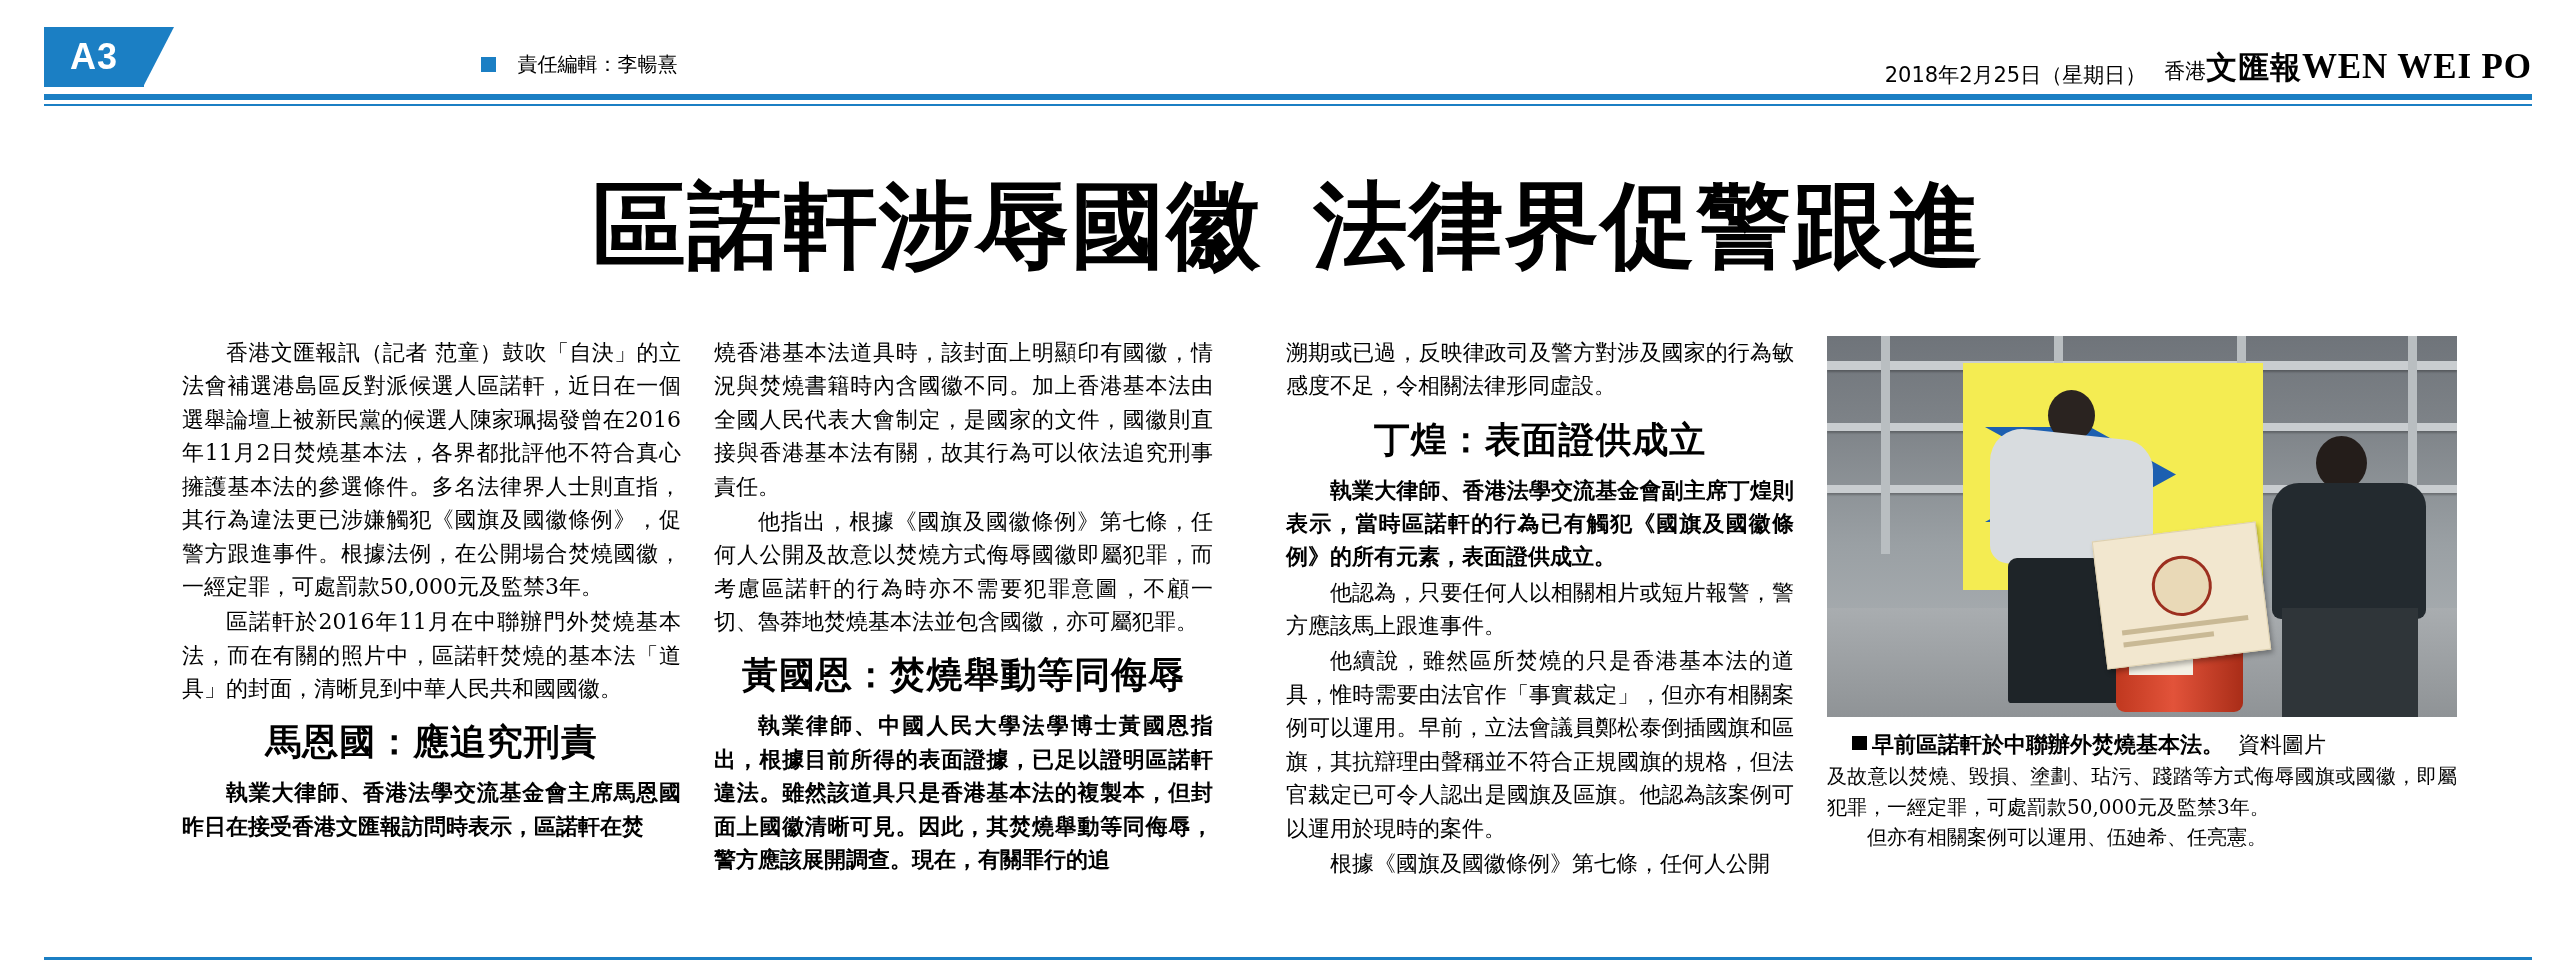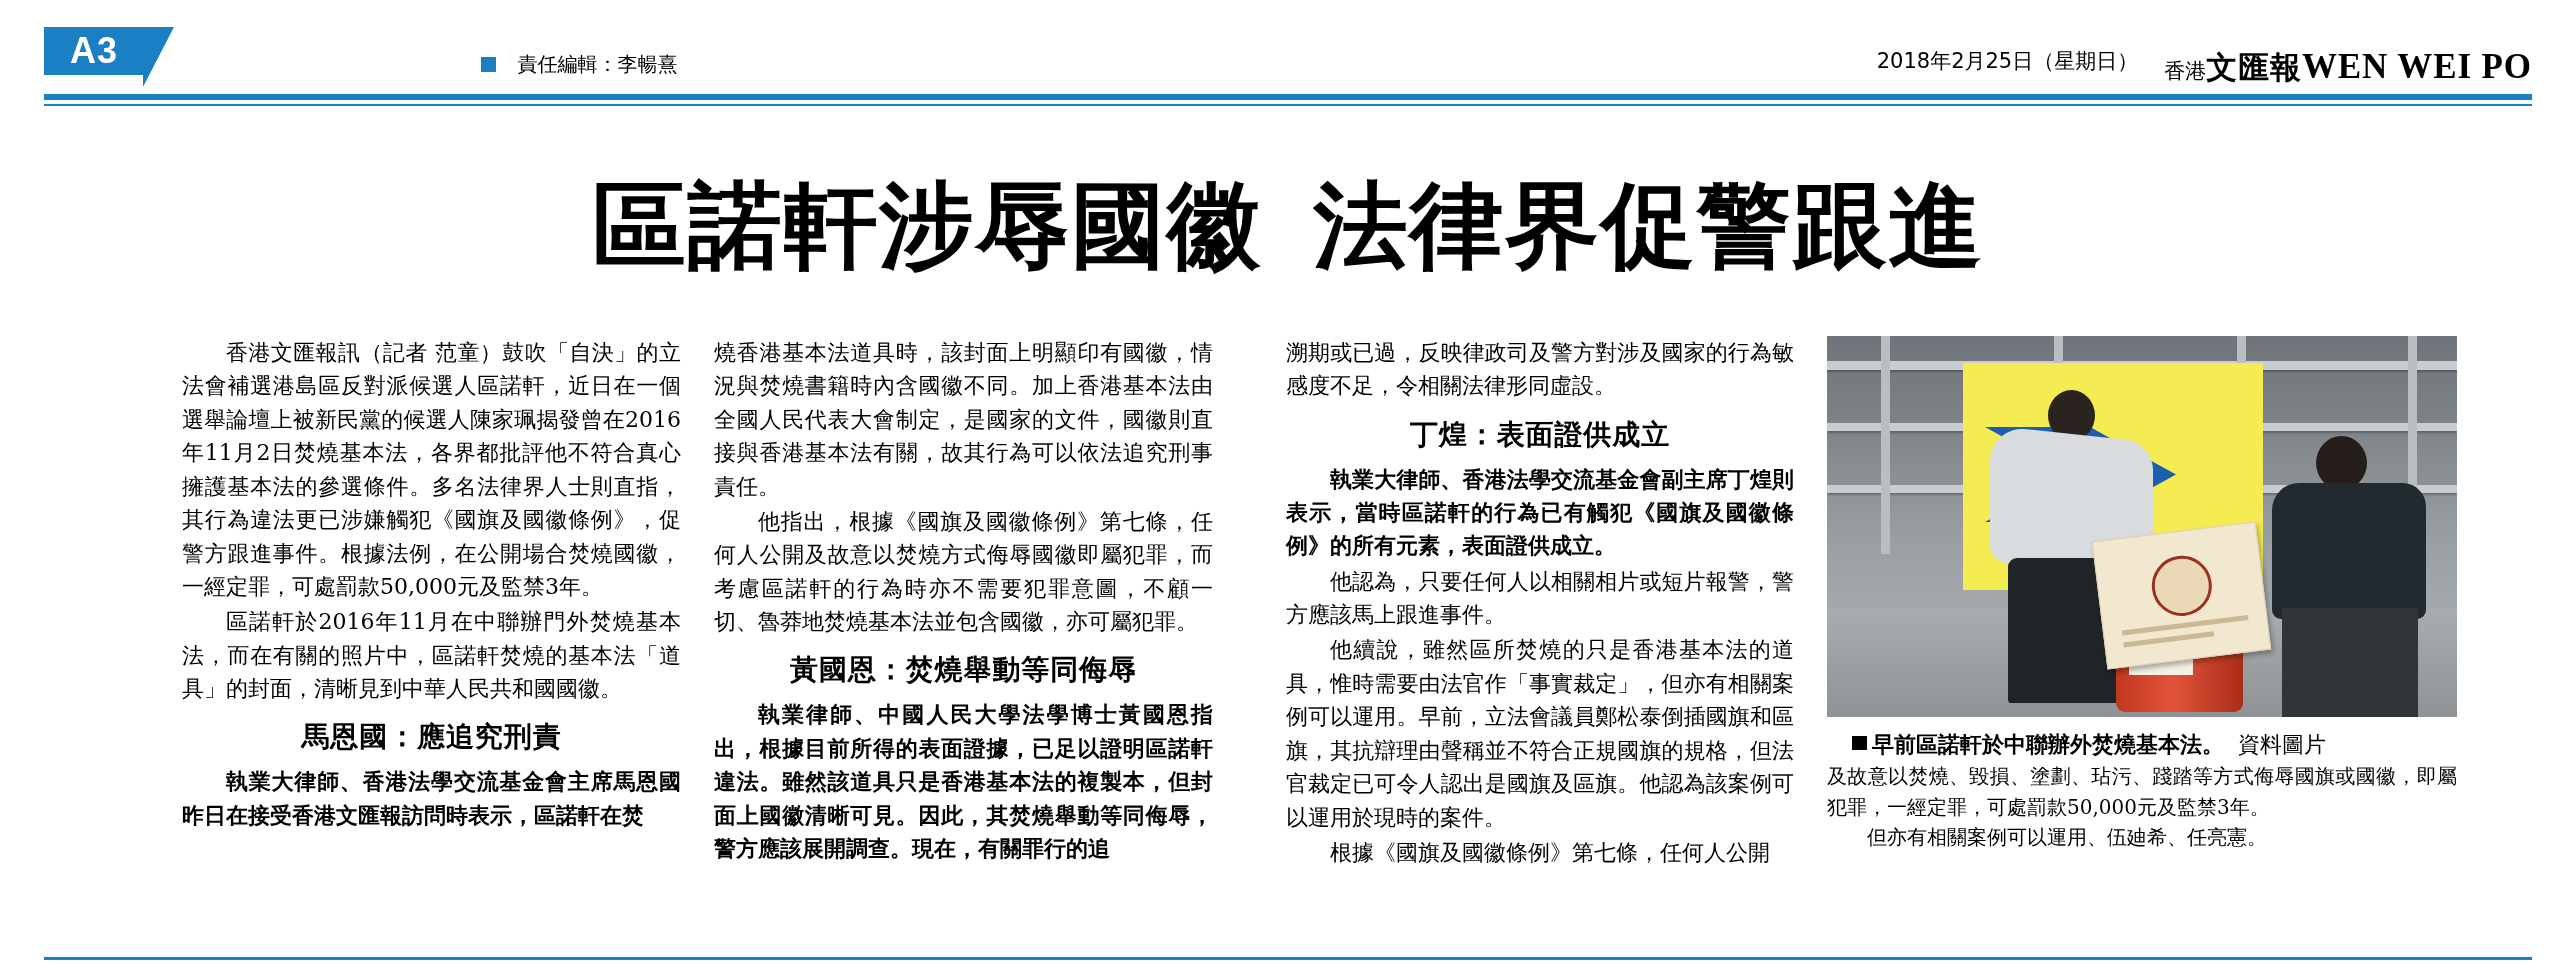--- a/index.html
+++ b/index.html
@@ -25,21 +25,21 @@
   .masthead {
     position: relative;
     height: 109px;
     padding: 0;
   }
   .page-badge {
     position: absolute;
     left: 44px;
     top: 27px;
     width: 100px;
-    height: 48px;
+    height: 60px;
     background: #1b7fc4;
     color: #fff;
     font-family: "Liberation Sans", sans-serif;
     font-weight: bold;
     font-size: 36px;
     display: flex;
     align-items: center;
     justify-content: center;
     letter-spacing: 0.9px;
   }
@@ -81,22 +81,22 @@
     font-family: "DejaVu Sans", sans-serif;
     font-size: 20px;
     color: #000;
     white-space: nowrap;
   }
   .masthead-right {
     position: absolute;
     right: 44px;
     top: 47px;
     display: flex;
-    align-items: flex-start;
-    gap: 26px;
+    align-items: flex-end;
+    gap: 18px;
     white-space: nowrap;
   }
   .issue-date {
     font-family: "DejaVu Sans", sans-serif;
     font-size: 21px;
     color: #000;
   }
   .paper-brand {
     font-family: "DejaVu Sans", sans-serif;
     font-size: 21px;
@@ -173,21 +173,21 @@
     line-height: 1.52;
     text-align: justify;
     text-justify: inter-ideograph;
     color: #000;
   }
   .col p.indent { text-indent: 2em; }
   .col p.bold-lead { font-weight: bold; }
   .subhead {
     font-family: "DejaVu Serif", serif;
     font-weight: bold;
-    font-size: 28px;
+    font-size: 36px;
     text-align: center;
     margin: 12.7px 0 9px 0;
     letter-spacing: 0.9px;
     color: #000;
   }
 
   
   .photo-col {
     width: 630px;
     flex: 0 0 630px;

